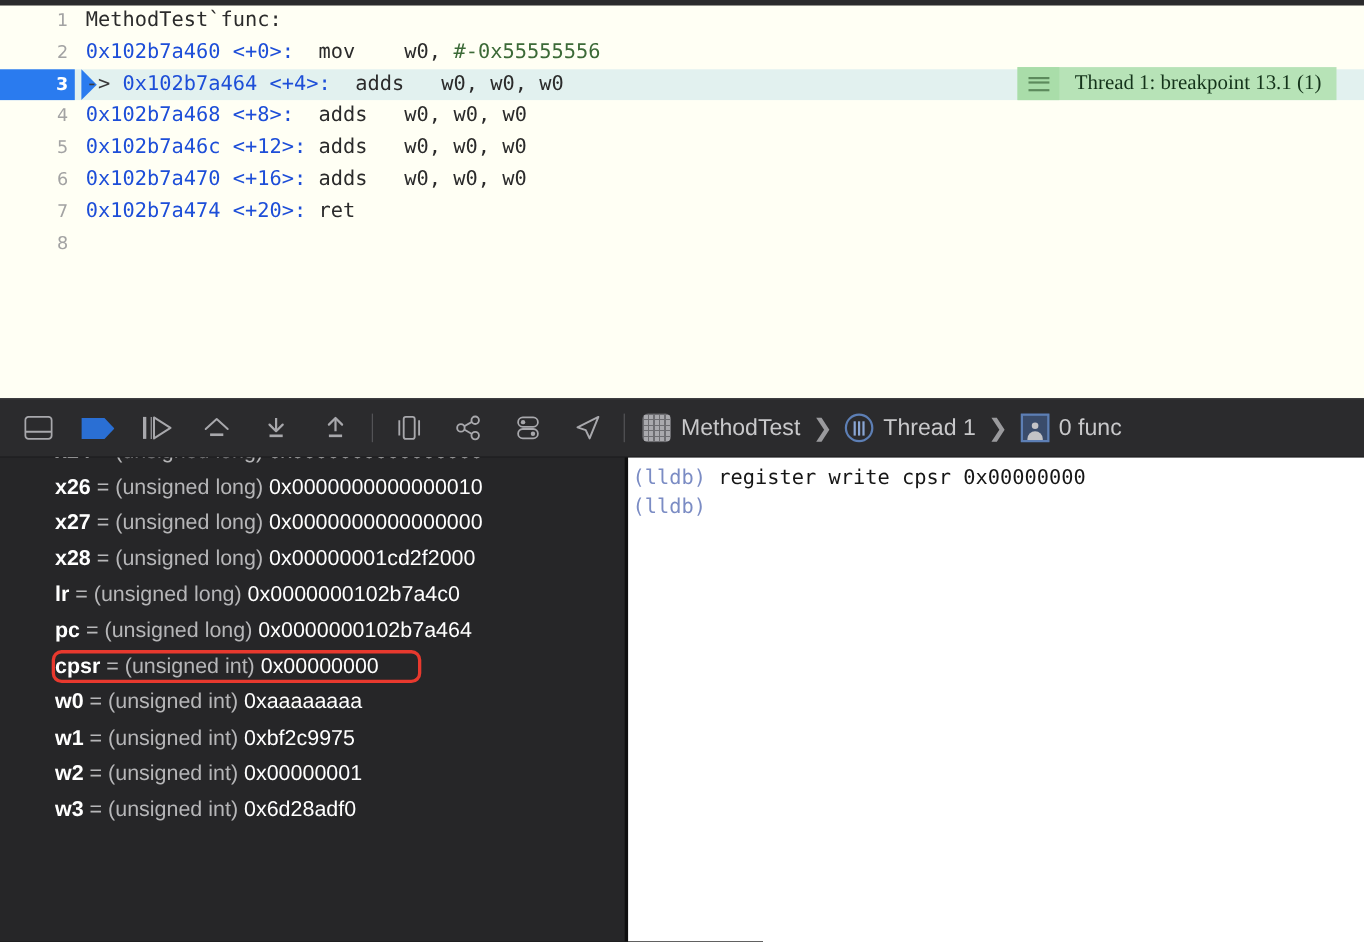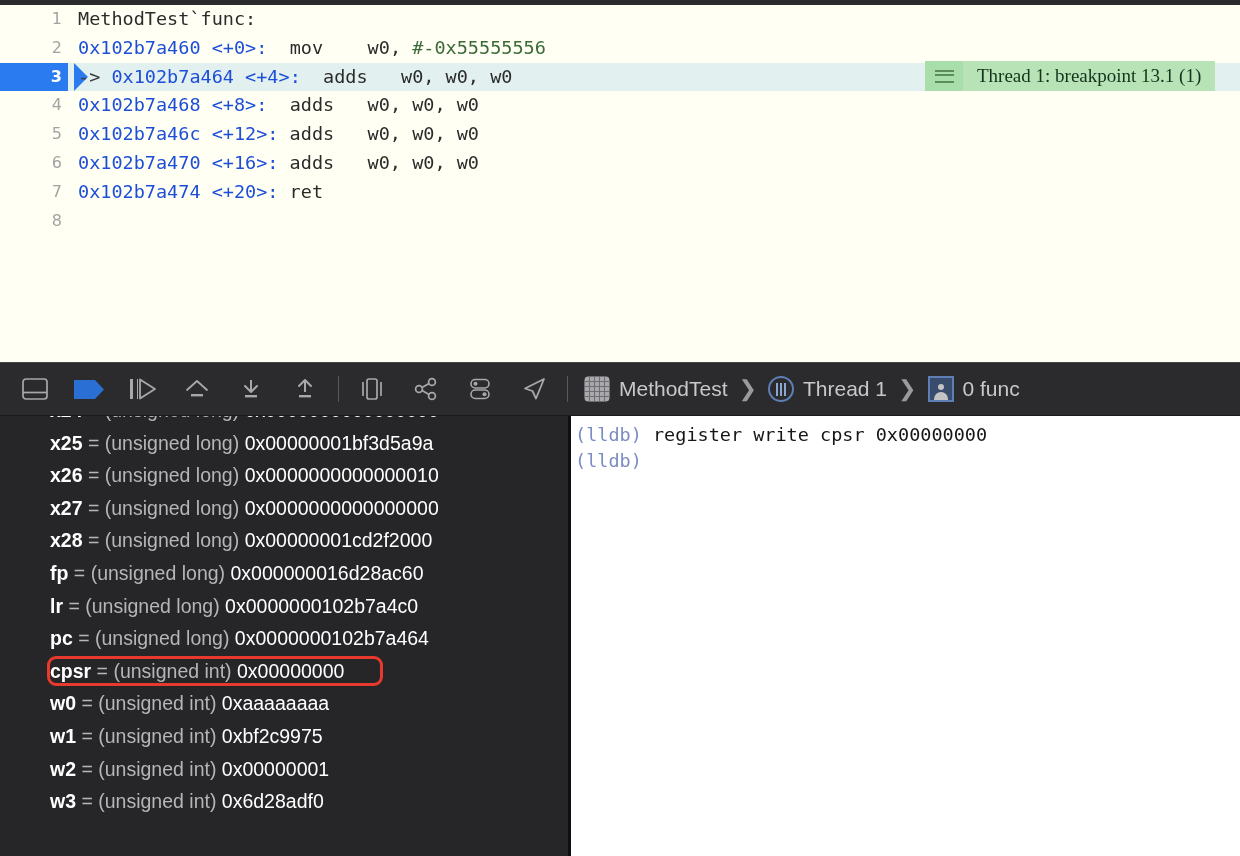--- a/index.html
+++ b/index.html
@@ -428,25 +428,23 @@
             <i></i>
           </span>
         <span>0 func</span>
       </div>
     </div>
   </div>
 
   <div class="vars">
     <div class="vars-scroll" id="var-rows">
         <div class="var-row clipped"><span class="vname">x24</span><span class="vtype"> = </span><span class="vtype">(unsigned long)</span><span class="vval"> 0x0000000000000000</span></div>
-        <div class="var-row"><span class="vname">x25</span><span class="vtype"> = </span><span class="vtype">(unsigned long)</span><span class="vval"> 0x00000001bf3d5a9a</span></div>
         <div class="var-row"><span class="vname">x26</span><span class="vtype"> = </span><span class="vtype">(unsigned long)</span><span class="vval"> 0x0000000000000010</span></div>
         <div class="var-row"><span class="vname">x27</span><span class="vtype"> = </span><span class="vtype">(unsigned long)</span><span class="vval"> 0x0000000000000000</span></div>
         <div class="var-row"><span class="vname">x28</span><span class="vtype"> = </span><span class="vtype">(unsigned long)</span><span class="vval"> 0x00000001cd2f2000</span></div>
-        <div class="var-row"><span class="vname">fp</span><span class="vtype"> = </span><span class="vtype">(unsigned long)</span><span class="vval"> 0x000000016d28ac60</span></div>
         <div class="var-row"><span class="vname">lr</span><span class="vtype"> = </span><span class="vtype">(unsigned long)</span><span class="vval"> 0x0000000102b7a4c0</span></div>
         <div class="var-row"><span class="vname">pc</span><span class="vtype"> = </span><span class="vtype">(unsigned long)</span><span class="vval"> 0x0000000102b7a464</span></div>
         <div class="var-row highlight"><span class="vname">cpsr</span><span class="vtype"> = </span><span class="vtype">(unsigned int)</span><span class="vval"> 0x00000000</span></div>
         <div class="var-row"><span class="vname">w0</span><span class="vtype"> = </span><span class="vtype">(unsigned int)</span><span class="vval"> 0xaaaaaaaa</span></div>
         <div class="var-row"><span class="vname">w1</span><span class="vtype"> = </span><span class="vtype">(unsigned int)</span><span class="vval"> 0xbf2c9975</span></div>
         <div class="var-row"><span class="vname">w2</span><span class="vtype"> = </span><span class="vtype">(unsigned int)</span><span class="vval"> 0x00000001</span></div>
         <div class="var-row"><span class="vname">w3</span><span class="vtype"> = </span><span class="vtype">(unsigned int)</span><span class="vval"> 0x6d28adf0</span></div>
       </div>
   </div>
 

